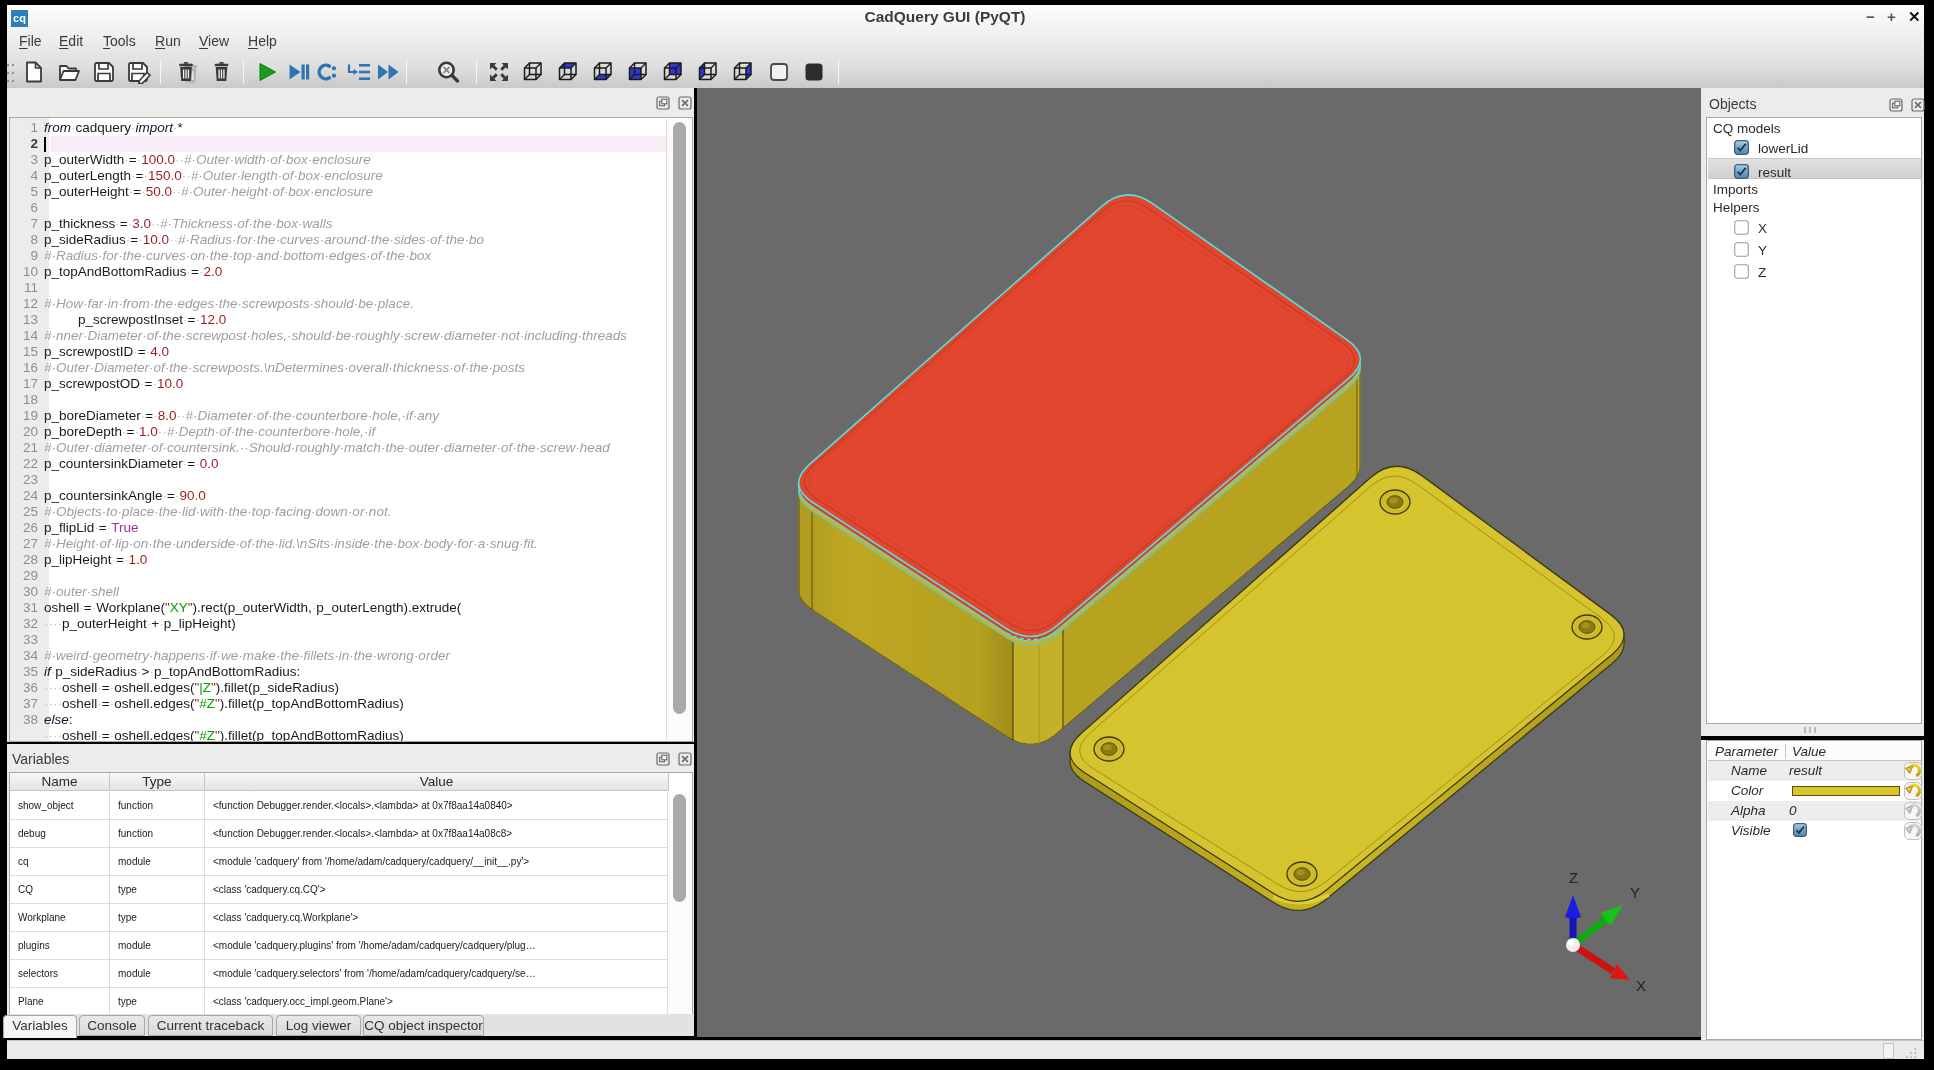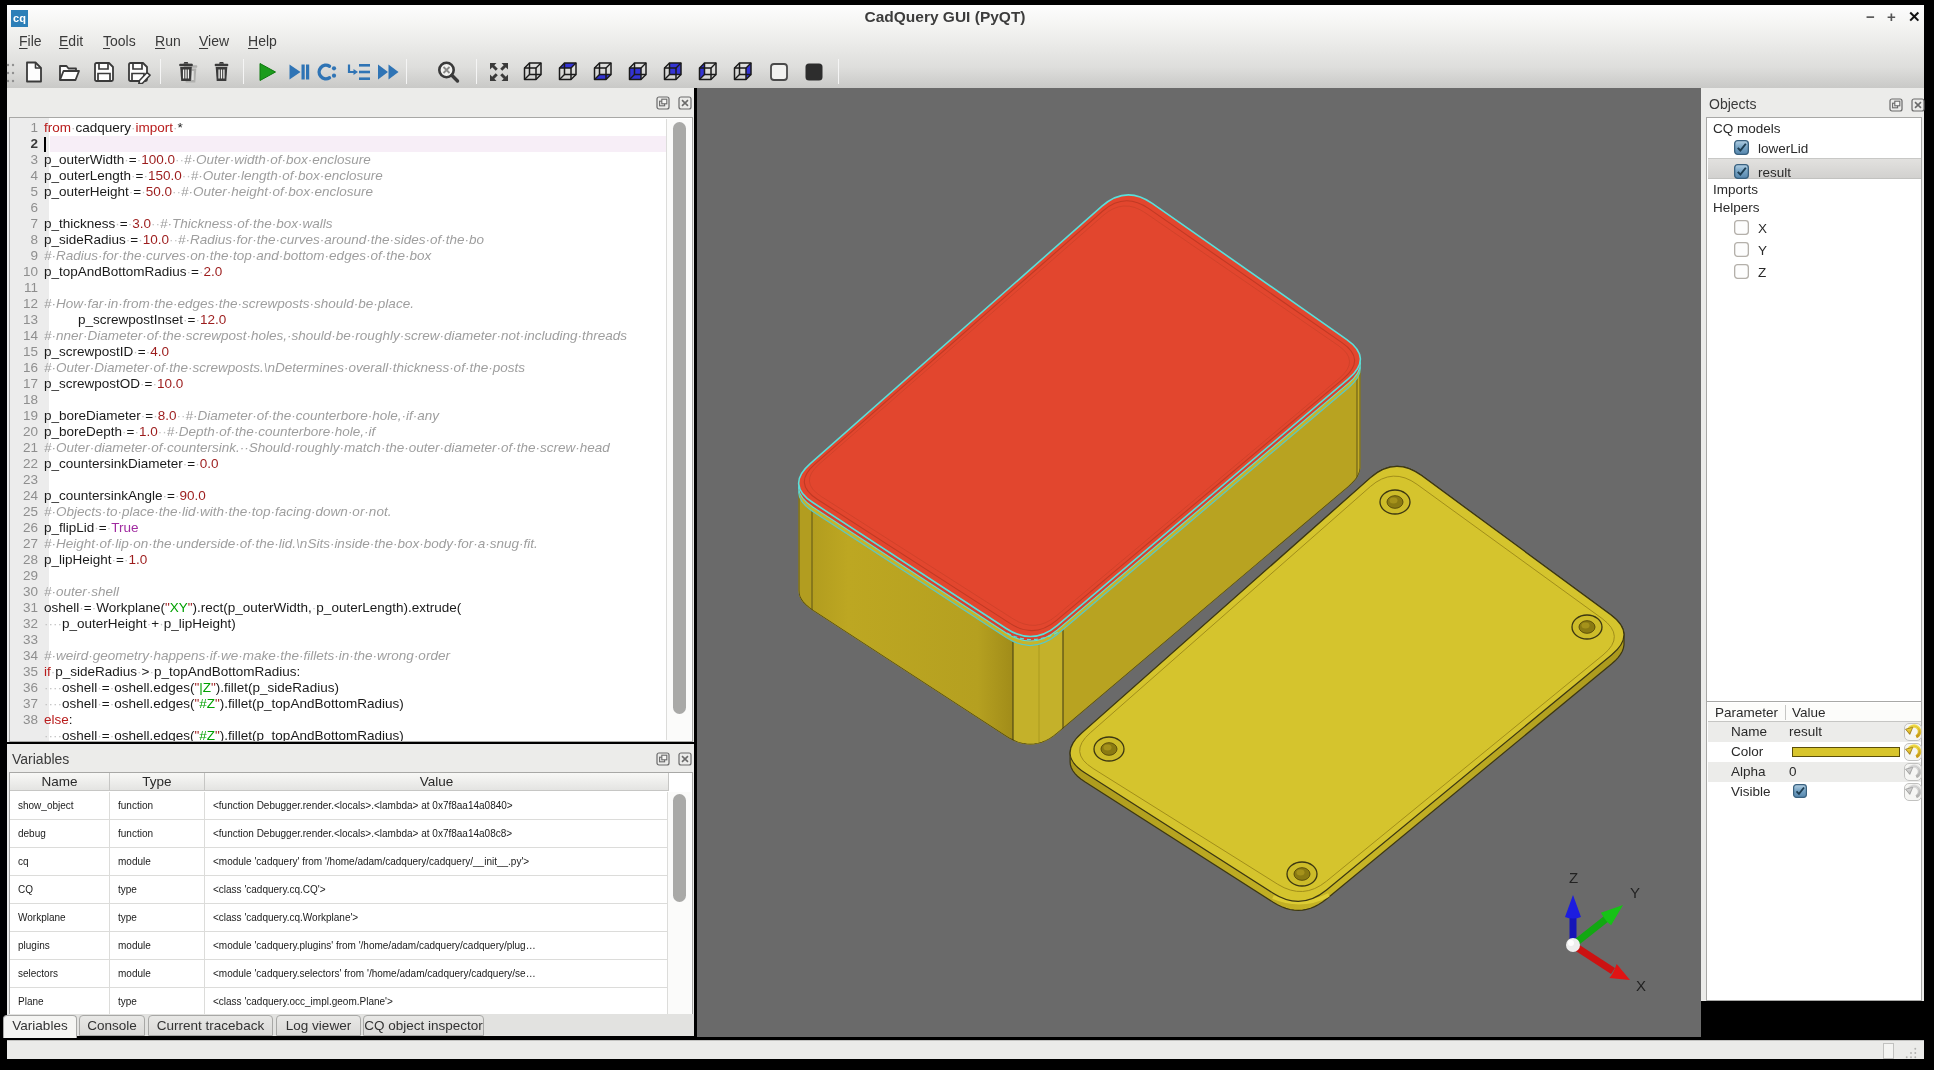--- a/index.html
+++ b/index.html
@@ -26,21 +26,21 @@
 .ptitle { font-size:14px; color:#3a3a3a; }
 
 
 #edPanel { left:7px; top:88px; width:687px; height:654px; background:#ececea; }
 #edBox { left:2px; top:29px; width:684px; height:625px; background:#fff; border:1px solid #a8a8a6; overflow:hidden; }
 #gutter { left:0; top:0; width:39px; height:623px; background:#ececec; }
 #edScroll { right:1px; top:1px; width:25px; height:621px; background:#fbfbfa; border-left:1px solid #dcdcda; }
 #edThumb { position:absolute; left:6px; top:3px; width:13px; height:592px; background:#a9a9a7; border-radius:7px; }
 .cl { position:absolute; left:34px; width:622px; height:16px; font-size:13.5px; color:#1a1a1a; white-space:pre; line-height:16px; overflow:hidden; }
 .ln { position:absolute; left:0; width:28px; text-align:right; font-size:13.5px; color:#8e8e8e; line-height:16px; }
-.k { color:#b91c1c; }
+.k { color:#0f172a;font-style:italic; }
 .n { color:#9c1c1c; }
 .q { color:#9c1c1c; }
 .s { color:#00a000; }
 .tv { color:#a02ba0; }
 .c { color:#9e9e9e; font-style:italic; }
 .d { color:#c2c2c2; font-style:normal; }
 #curline { left:40px; top:18px; width:617px; height:16px; background:#f7eef7; }
 #cursor { left:34px; top:19px; width:2px; height:15px; background:#000; }
 
 
@@ -64,21 +64,21 @@
 
 #viewport { left:697px; top:88px; width:1004px; height:949px; background:#6a6a6a; }
 
 
 #objPanel { left:1701px; top:88px; width:223px; height:648px; background:#ececea; }
 #objBox { left:5px; top:29px; width:216px; height:607px; background:#fff; border:1px solid #a8a8a6; }
 .orow { position:absolute; font-size:13.5px; color:#2a2a2a; }
 .osel { left:1px; width:213px; height:21px; background:linear-gradient(#e2e1df,#d2d1cf); border-top:1px solid #c8c8c6; border-bottom:1px solid #c2c2c0; }
 
 
-#parPanel { left:1701px; top:701px; width:223px; height:300px; background:#ececea; }
+#parPanel { left:1701px; top:740px; width:223px; height:300px; background:#ececea;font-style:italic; }
 #parBox { left:5px; top:0px; width:216px; height:300px; background:#fff; border:1px solid #a8a8a6; }
 .prow { position:absolute; left:1px; width:213px; height:20px; font-size:13.5px; color:#2a2a2a; line-height:20px; }
 .podd { background:#ececea; }
 
 
 #status { left:7px; top:1040px; width:1917px; height:19px; background:#ebebe9; border-top:1px solid #c2c2c0; }
 </style>
 </head>
 <body>
 <div id="page">

